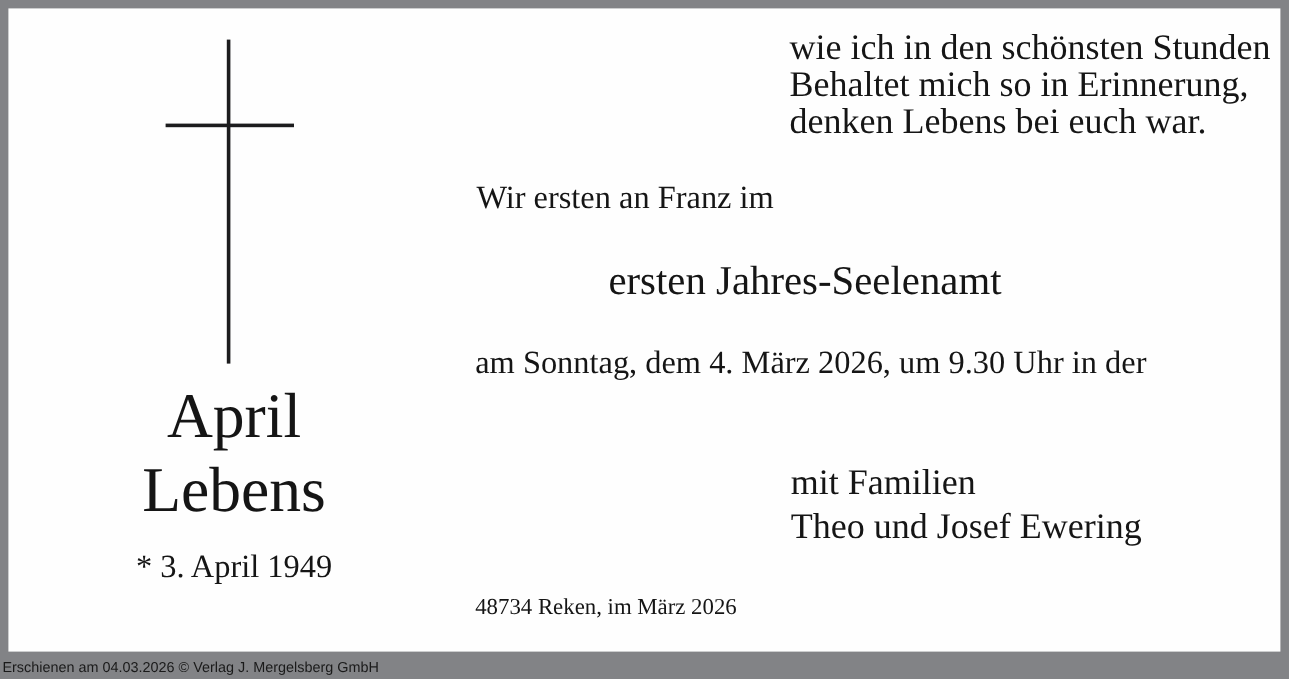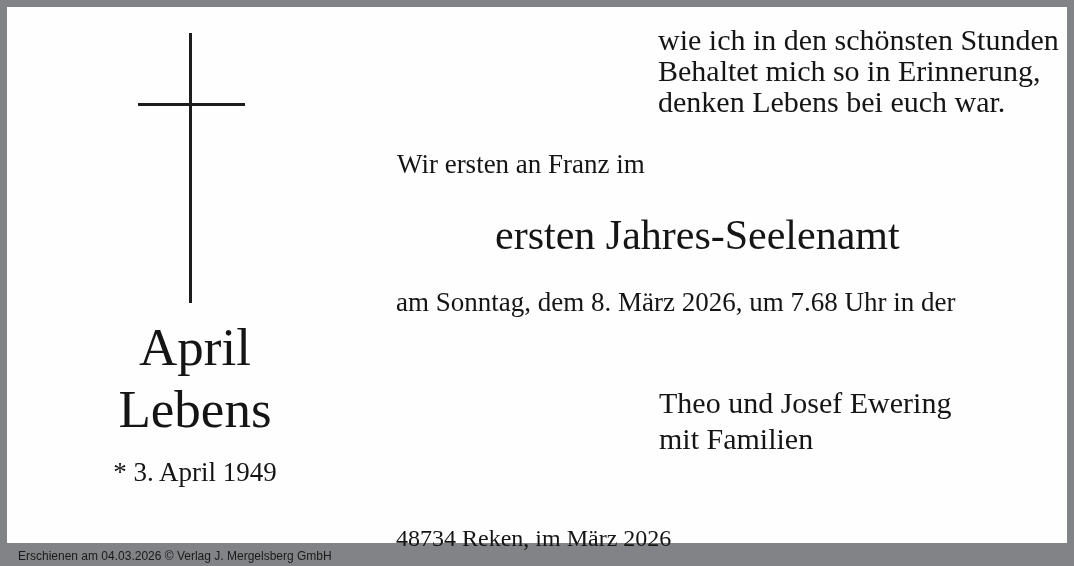--- a/index.html
+++ b/index.html
@@ -50,43 +50,42 @@
     left: 651px; top: 17px;
     font-size: 30px; line-height: 31px;
     white-space: nowrap;
   }
   .intro {
     left: 390px; top: 142px;
     font-size: 27px; line-height: 31px;
     white-space: nowrap;
   }
   .event-title {
-    left: 488px; top: 208px;
-    font-size: 42px; line-height: 40px;
+    left: 500px; top: 208px;
+    font-size: 34px; line-height: 40px;
     white-space: nowrap;
   }
   .event-details {
     left: 389px; top: 280px;
     font-size: 27px; line-height: 31px;
     white-space: nowrap;
   }
   .mourners {
     left: 652px; top: 378px;
     font-size: 30px; line-height: 36px;
     white-space: nowrap;
   }
   .place-date {
     left: 389px; top: 484px;
-    font-size: 24px; line-height: 31px;
+    font-size: 19px; line-height: 31px;
     white-space: nowrap;
-    margin-top: 32px;
   }
   .footer-text {
     position: absolute;
-    left: 18px; top: 549px;
+    left: 2px; top: 549px;
     font-family: "Liberation Sans", sans-serif;
     font-size: 12px;
     line-height: 14px;
     color: #1a1a1a;
     white-space: nowrap;
   }
 </style>
 </head>
 <body>
 
@@ -112,26 +111,26 @@
       <div>wie ich in den schönsten Stunden</div>
       <div>Behaltet mich so in Erinnerung,</div>
       <div>denken Lebens bei euch war.</div>
     </div>
 
     <div class="abs intro">Wir ersten an Franz im</div>
 
     <div class="abs event-title">ersten Jahres-Seelenamt</div>
 
     <div class="abs event-details">
-      <div>am Sonntag, dem 8. März 2026, um 7.68 Uhr in der</div>
+      <div>am Sonntag, dem 4. März 2026, um 9.30 Uhr in der</div>
     </div>
 
     <div class="abs mourners">
+      <div>mit Familien</div>
       <div>Theo und Josef Ewering</div>
-      <div>mit Familien</div>
     </div>
 
     <div class="abs place-date">48734 Reken, im März 2026</div>
 
   </div>
 
   <div class="footer-text">Erschienen am 04.03.2026 © Verlag J. Mergelsberg GmbH</div>
 
 </div>
 

